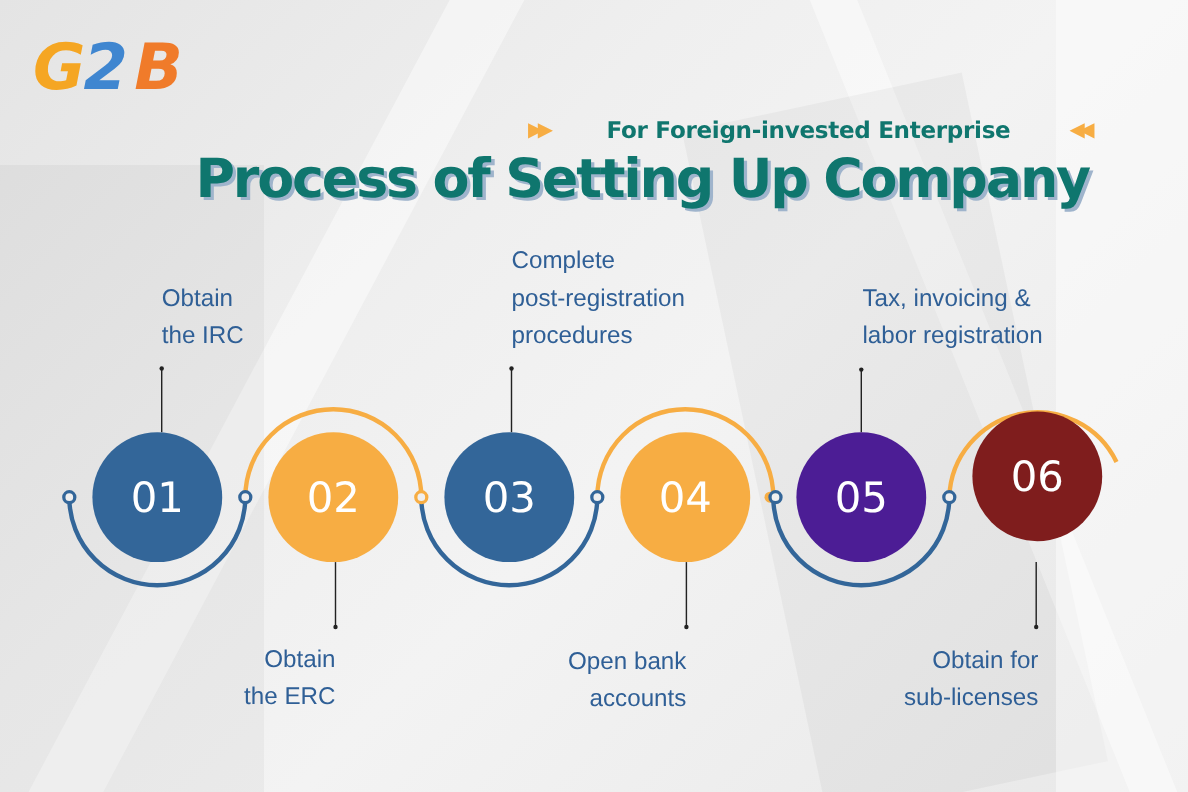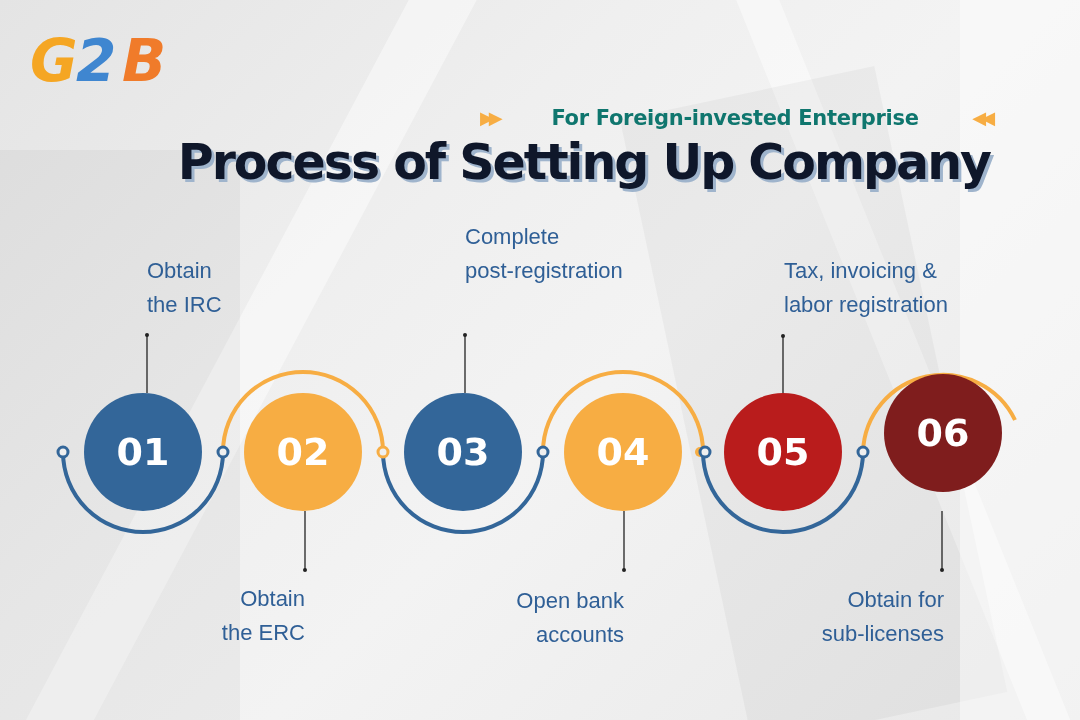--- a/index.html
+++ b/index.html
@@ -9,24 +9,24 @@
   .bg { position: absolute; inset: 0; overflow: hidden; }
   .bg .stripe { position: absolute; background: rgba(255,255,255,0.45); transform-origin: top left; }
   .bg .dark { position: absolute; background: rgba(0,0,0,0.035); transform-origin: top left; }
   .logo { position: absolute; left: 30px; top: 26px; height: 70px; width: 150px; }
   .logo span { position: absolute; font-family: "DejaVu Sans", sans-serif; font-weight: bold; font-style: italic; font-size: 58px; line-height: 70px; }
   .subtitle { position: absolute; top: 100px; left: 480px; width: 510px; height: 36px; display: flex; align-items: center; justify-content: space-between; }
   .subtitle .arr { color: #f7ad43; font-size: 18px; letter-spacing: -5px; }
   .subtitle .txt { color: #0f766e; font-family: "DejaVu Sans", sans-serif; font-weight: bold; font-size: 21px; letter-spacing: -0.3px; }
   .title { position: absolute; top: 134px; left: 120px; width: 870px; text-align: right;
     font-family: "DejaVu Sans", sans-serif; font-weight: bold; font-size: 49px; letter-spacing: -2px;
-    color: #0f172a; text-shadow: 3px 3px 0 #9fb4cc; white-space: nowrap; }
+    color: #0f766e; text-shadow: 3px 3px 0 #9fb4cc; white-space: nowrap; }
   svg.diagram { position: absolute; left: 0; top: 0; }
   .num { position: absolute; width: 118px; height: 118px; border-radius: 50%; display: flex; align-items: center; justify-content: center;
-    color: #ffffff; font-family: "DejaVu Sans", sans-serif; font-weight: bold; font-size: 38px; }
+    color: #ffffff; font-family: "DejaVu Sans", sans-serif; font-weight: normal; font-size: 38px; }
   .label { position: absolute; color: #2f5f96; font-size: 22px; line-height: 34px; white-space: nowrap; }
   .label.right { text-align: right; }
 </style>
 </head>
 <body>
 
 <div class="bg">
   <div class="stripe" style="left:430px; top:-40px; width:60px; height:900px; transform:rotate(28deg);"></div>
   <div class="stripe" style="left:720px; top:-40px; width:40px; height:900px; transform:rotate(-22deg);"></div>
   <div class="dark" style="left:620px; top:120px; width:260px; height:640px; transform:rotate(-12deg);"></div>
@@ -86,38 +86,39 @@
   </div>
 <div class="num" style="left:244px; top:393px; background:#f7ad43;text-align:right;">
     <span>02</span>
   </div>
 <div class="num" style="left:404px; top:393px; background:#336699;">
     <span>03</span>
   </div>
 <div class="num" style="left:564px; top:393px; background:#f7ad43;text-align:right;">
     <span>04</span>
   </div>
-<div class="num" style="left:724px; top:393px; background:#b91c1c;">
+<div class="num" style="left:724px; top:393px; background:#4c1d95;">
     <span>05</span>
   </div>
 <div class="num" style="left:884px; top:374px; background:#7f1d1d;text-align:right;">
     <span>06</span>
   </div>
 
 <div class="label" style="left:147px; top:254px;">
   <div>Obtain</div>
   <div>the IRC</div>
 </div>
 <div class="label right" style="right:775px; top:582px;">
   <div>Obtain</div>
   <div>the ERC</div>
 </div>
 <div class="label" style="left:465px; top:220px;">
   <div>Complete</div>
   <div>post-registration</div>
+  <div>procedures</div>
 </div>
 <div class="label right" style="right:456px; top:584px;">
   <div>Open bank</div>
   <div>accounts</div>
 </div>
 <div class="label" style="left:784px; top:254px;">
   <div>Tax, invoicing &amp;</div>
   <div>labor registration</div>
 </div>
 <div class="label right" style="right:136px; top:583px;">

